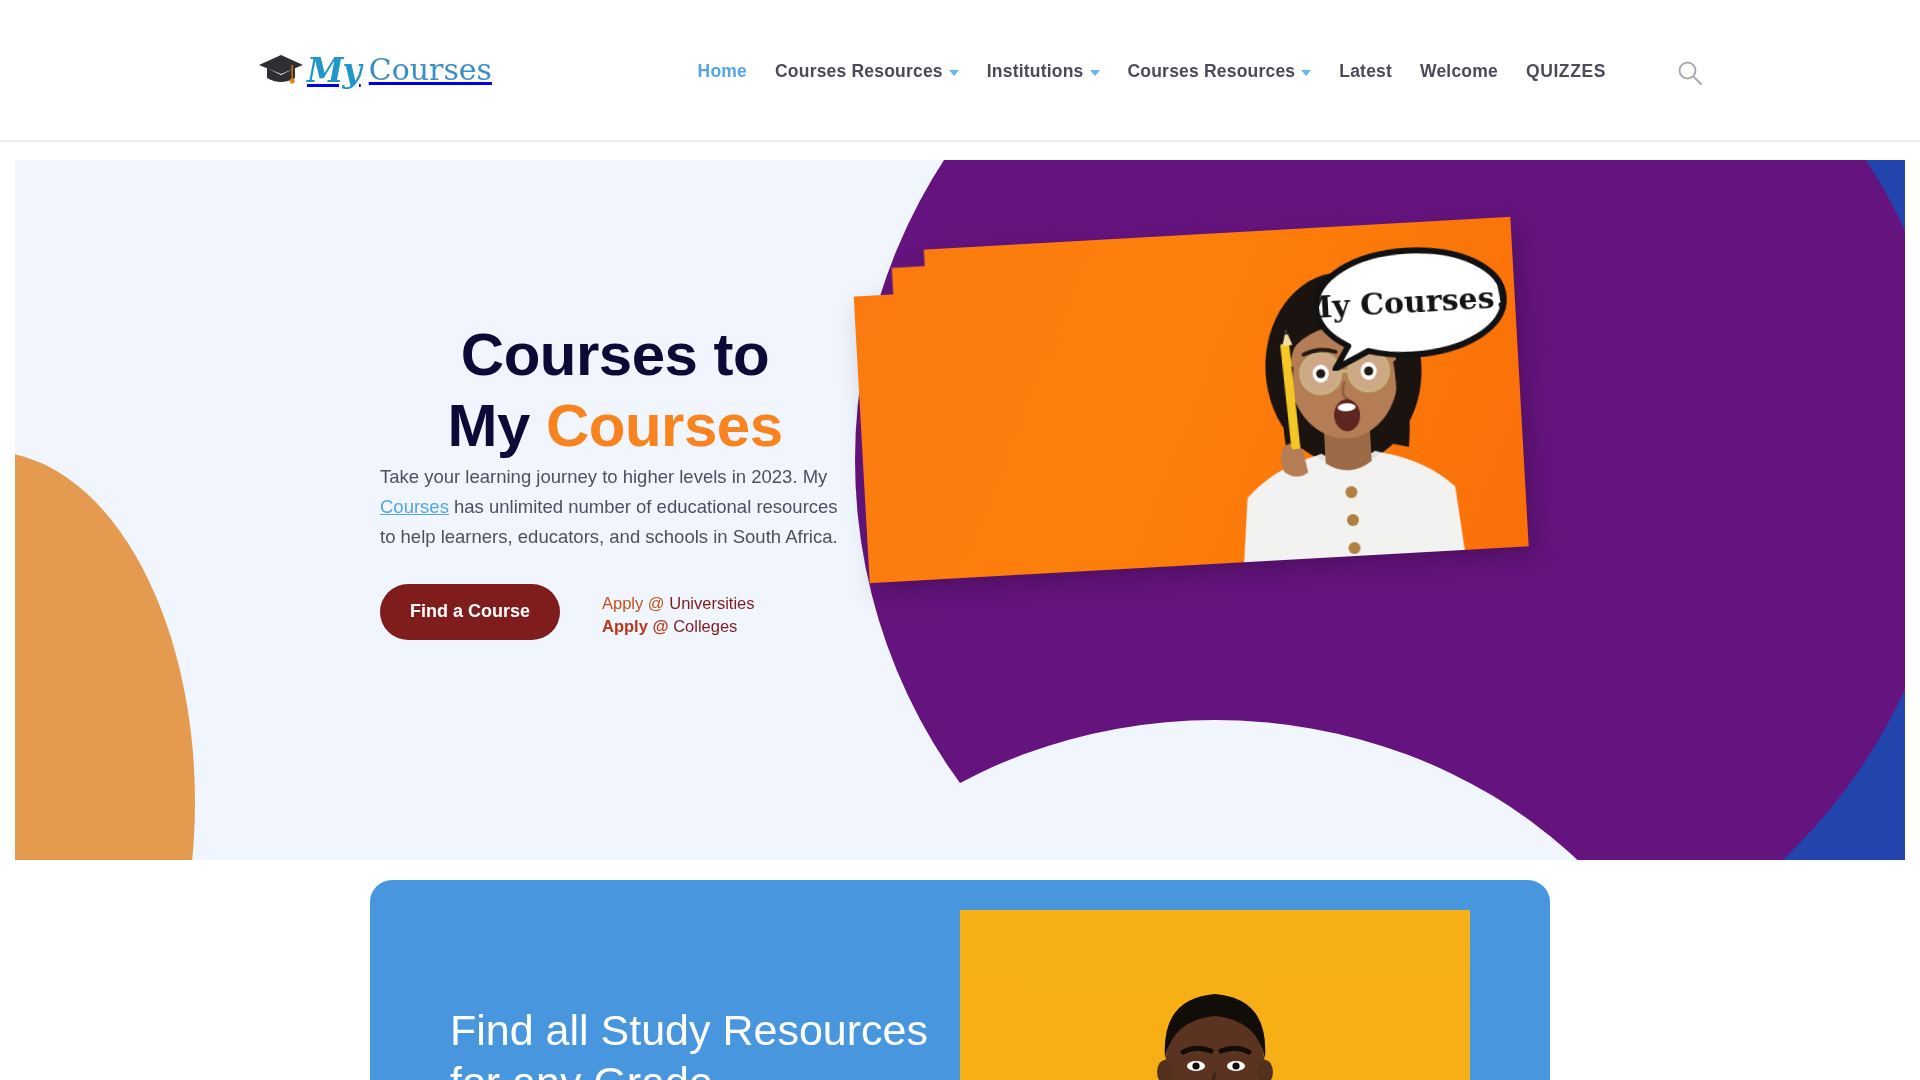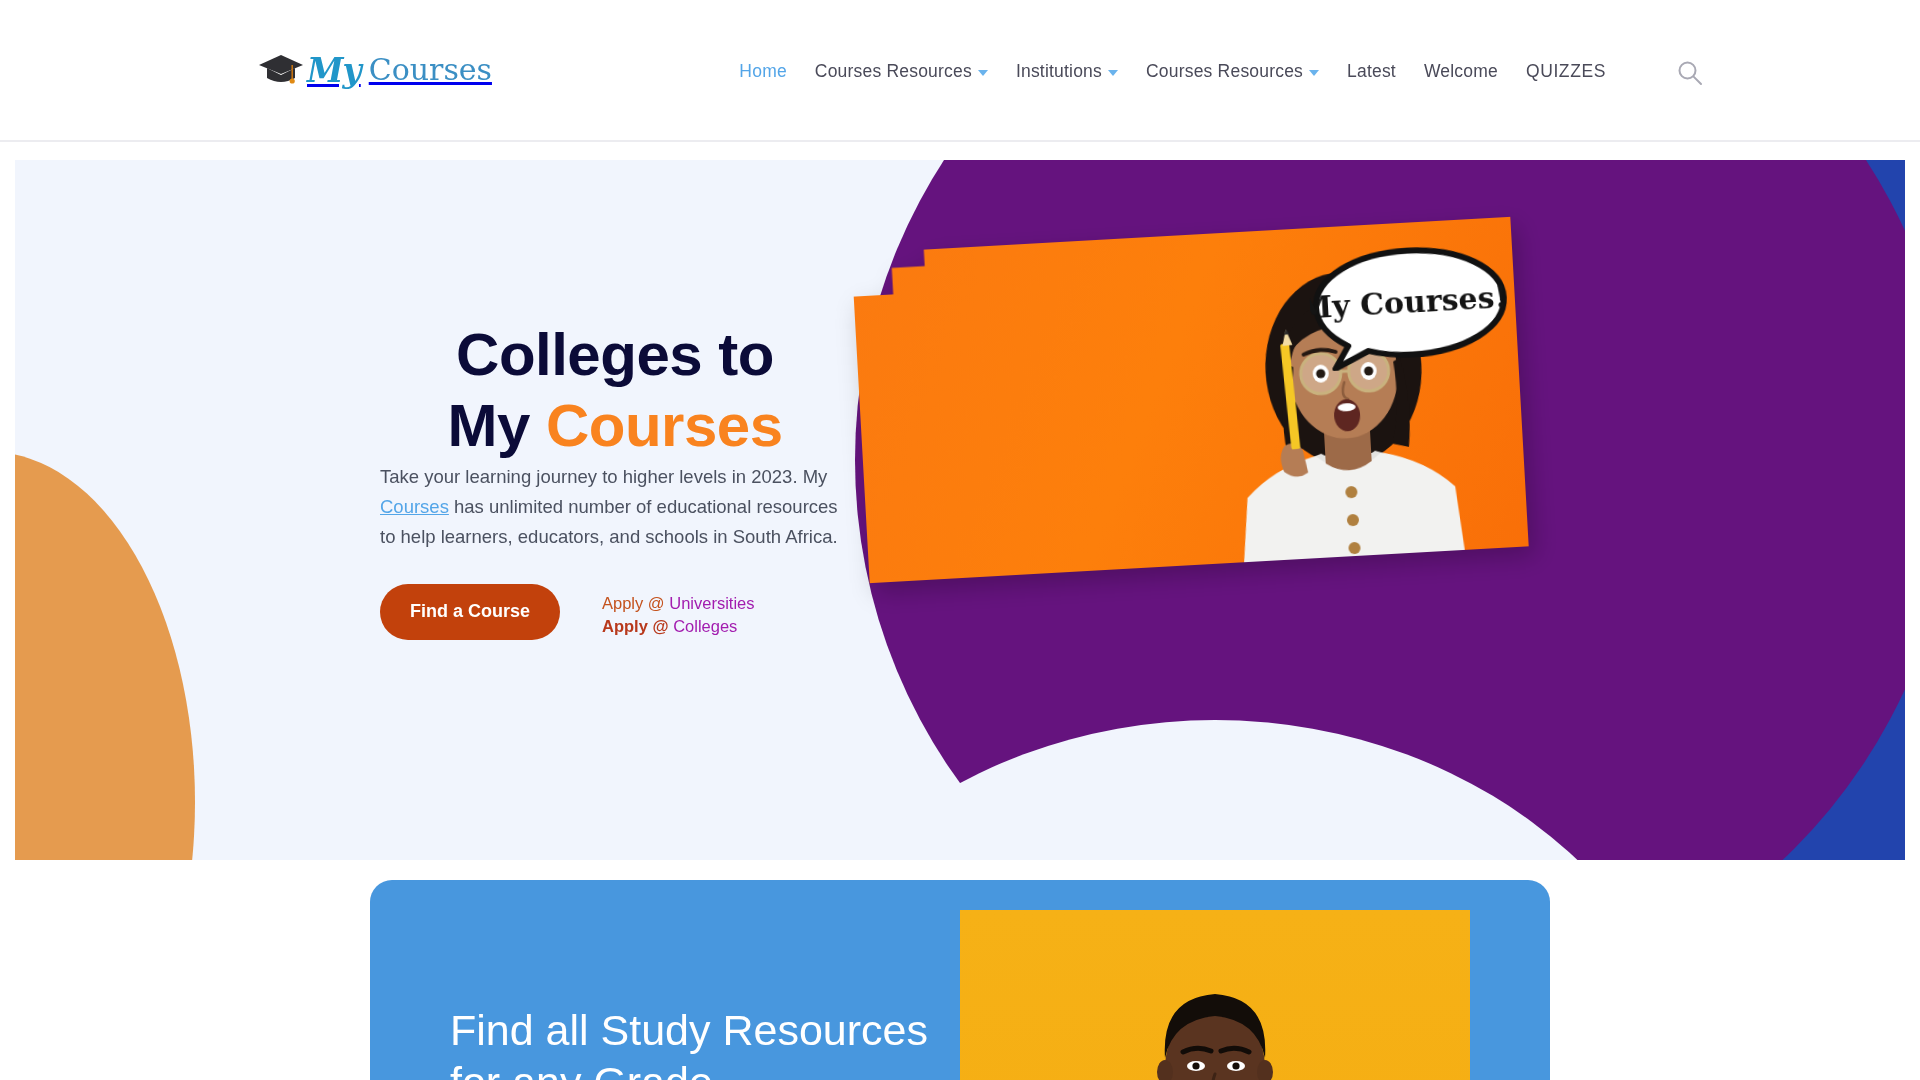--- a/index.html
+++ b/index.html
@@ -37,21 +37,21 @@
     margin-left: 6px;
   }
 
   .nav {
     position: absolute; right: 300px; top: 0; height: 142px;
     display: flex; align-items: center; gap: 0px;
   }
   .nav-item {
     display: flex; align-items: center; gap: 6px;
     padding: 0 14px;
-    font-size: 17.5px; font-weight: normal;
+    font-size: 17.5px; font-weight: bold;
     color: #4a4a59; letter-spacing: 0.2px;
     cursor: pointer; white-space: nowrap;
   }
   .nav-item.active { color: #53a5e8; }
   .nav-item.upper { letter-spacing: 0.6px; }
   .caret {
     width: 0; height: 0;
     border-left: 5px solid transparent;
     border-right: 5px solid transparent;
     border-top: 6px solid #6ab3ed;
@@ -112,35 +112,35 @@
   .hero-p {
     font-size: 18.5px; line-height: 1.62;
     color: #4b5160;
   }
   .hero-p .link { color: #53a5e8; }
   .hero-actions {
     margin-top: 32px;
     display: flex; align-items: flex-start; gap: 42px;
   }
   .btn-primary {
-    background: #c2410c; color: #ffffff;
+    background: #7f1d1d; color: #ffffff;
     border: none; border-radius: 40px;
     padding: 0 30px; height: 56px;
     font-size: 18px; font-weight: bold;
     font-family: "Liberation Sans", sans-serif;
     cursor: pointer; white-space: nowrap;
   }
   .apply-links { padding-top: 8px; }
   .apply-row {
     font-size: 16.5px; line-height: 1.42;
     white-space: nowrap;
   }
   .apply-row .apply-word { color: #c4521d; }
   .apply-row .apply-strong { color: #b8391c; font-weight: bold; }
-  .apply-row .apply-target { color: #a21caf; }
+  .apply-row .apply-target { color: #7f1d1d; }
 
   
   .photo-card {
     position: absolute; left: 845px; top: 75px;
     width: 660px; height: 330px;
     transform: rotate(-3.2deg);
     z-index: 5;
     filter: drop-shadow(6px 10px 12px rgba(0,0,0,0.22));
   }
   .photo-inner {
@@ -235,21 +235,21 @@
 </header>
 
 <section class="hero">
   <div class="shape-blue"></div>
   <div class="shape-purple"></div>
   <div class="shape-cut"></div>
   <div class="shape-orange"></div>
 
   <div class="hero-copy">
     <h1 class="hero-h1">
-      <span>Colleges to</span><br>
+      <span>Courses to</span><br>
       <span>My </span><span class="accent">Courses</span>
     </h1>
 
     <p class="hero-p">
       <span>Take your learning journey to higher levels in 2023. My </span><a class="link" href="#">Courses</a><span> has unlimited number of educational resources to help learners, educators, and schools in South Africa.</span>
     </p>
 
     <div class="hero-actions">
       <button class="btn-primary">Find a Course</button>
 

